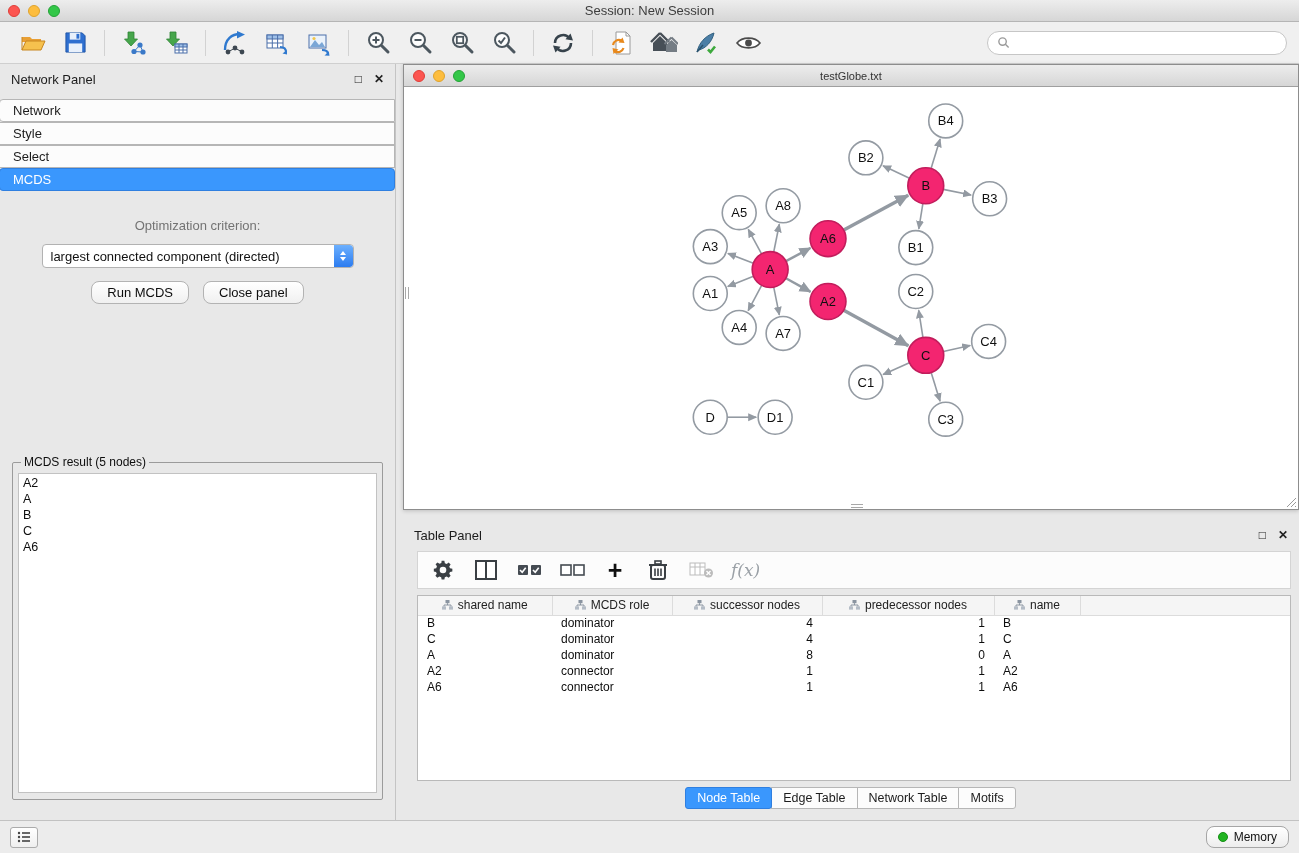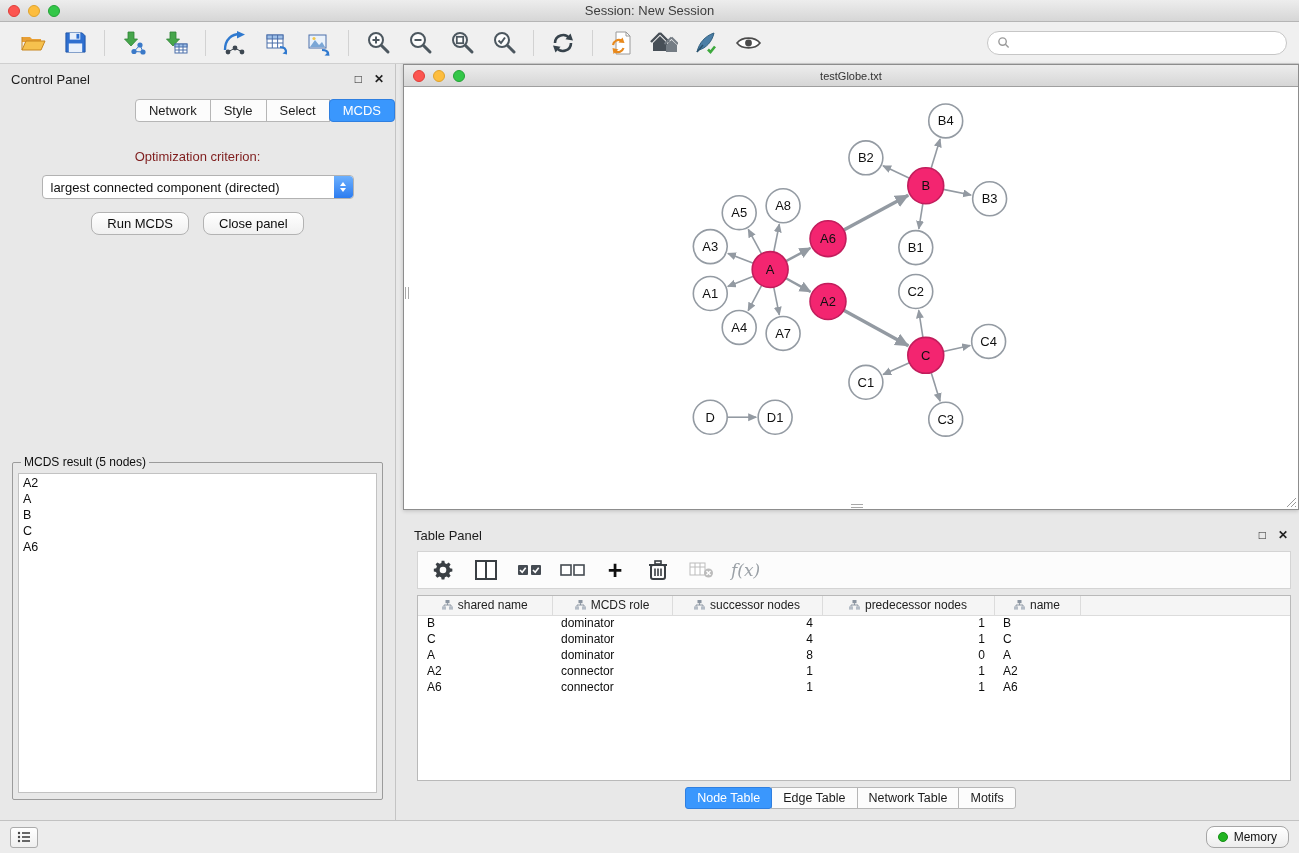--- a/index.html
+++ b/index.html
@@ -26,26 +26,26 @@
   .search-wrap{margin-left:auto;width:300px;height:24px;border:1px solid #c6c6c6;border-radius:12px;
     background:#fff;display:flex;align-items:center;padding:0 9px;gap:5px;}
   .search-wrap input{border:none;outline:none;flex:1;font-size:12px;background:transparent;font-family:"Liberation Sans",sans-serif;}
 
   
   .control-panel{position:absolute;left:0;top:64px;width:396px;bottom:33px;background:#e8e8e8;border-right:1px solid #c4c4c4;}
   .panel-head{height:30px;display:flex;align-items:center;padding:0 11px;font-size:13px;color:#1c1c1c;}
   .panel-head .pctrl{margin-left:auto;display:flex;gap:12px;align-items:center;}
   .wbtn{font-size:12px;color:#222;line-height:12px;cursor:default;}
   .wbtn.x{font-weight:bold;}
-  .cp-tabs{display:flex;justify-content:flex-end;margin-top:5px;}
+  .cp-tabs{display:flex;justify-content:space-between;margin-top:5px;flex-direction:column;}
   .cp-tab{font-size:13px;padding:3px 13px;background:#fcfcfc;border:1px solid #b6b6b6;margin-left:-1px;color:#1c1c1c;position:relative;}
   .cp-tab:first-child{border-radius:4px 0 0 4px;}
   .cp-tab:last-child{border-radius:0 4px 4px 0;}
   .cp-tab.active{background:#3a97fd;border-color:#2f7fe0;color:#fff;border-radius:4px;z-index:1;}
-  .opt-label{text-align:center;font-size:13px;margin-top:27px;color:#7f1d1d;}
+  .opt-label{text-align:center;font-size:13px;margin-top:27px;color:#737373;}
   .dropdown{width:312px;height:24px;margin:11px auto 0;background:#fff;border:1px solid #b2b2b2;border-radius:4px;
     display:flex;align-items:center;overflow:hidden;}
   .dropdown .val{flex:1;font-size:13px;padding-left:8px;white-space:nowrap;overflow:hidden;}
   .stepper{width:19px;align-self:stretch;background:linear-gradient(#6cb0fe,#2c7cf0);
     display:flex;flex-direction:column;align-items:center;justify-content:center;gap:2px;border-radius:0 3px 3px 0;}
   .arr-up{width:0;height:0;border-left:3.5px solid transparent;border-right:3.5px solid transparent;border-bottom:4.5px solid #fff;}
   .arr-dn{width:0;height:0;border-left:3.5px solid transparent;border-right:3.5px solid transparent;border-top:4.5px solid #fff;}
   .cp-buttons{display:flex;justify-content:center;gap:14px;margin-top:13px;}
   .btn{height:23px;padding:0 15px;font-size:13px;background:linear-gradient(#ffffff,#f0f0f0);
     border:1px solid #b3b3b3;border-radius:8px;display:flex;align-items:center;color:#0d0d0d;}
@@ -243,21 +243,21 @@
     <svg width="13" height="13" viewBox="0 0 14 14">
       <circle cx="6" cy="6" r="4" fill="none" stroke="#9a9a9a" stroke-width="1.5"></circle>
       <line x1="9" y1="9" x2="12.5" y2="12.5" stroke="#9a9a9a" stroke-width="1.5"></line>
     </svg>
     <input type="text" placeholder="" style="">
   </div>
 </div>
 
 <section class="control-panel">
   <div class="panel-head">
-    <span>Control Panel</span>
+    <span>Network Panel</span>
     <span class="pctrl">
       <span class="wbtn">□</span>
       <span class="wbtn x">✕</span>
     </span>
   </div>
   <div class="cp-tabs">
       <div class="cp-tab">Network</div>
       <div class="cp-tab">Style</div>
       <div class="cp-tab">Select</div>
       <div class="cp-tab active">MCDS</div>

